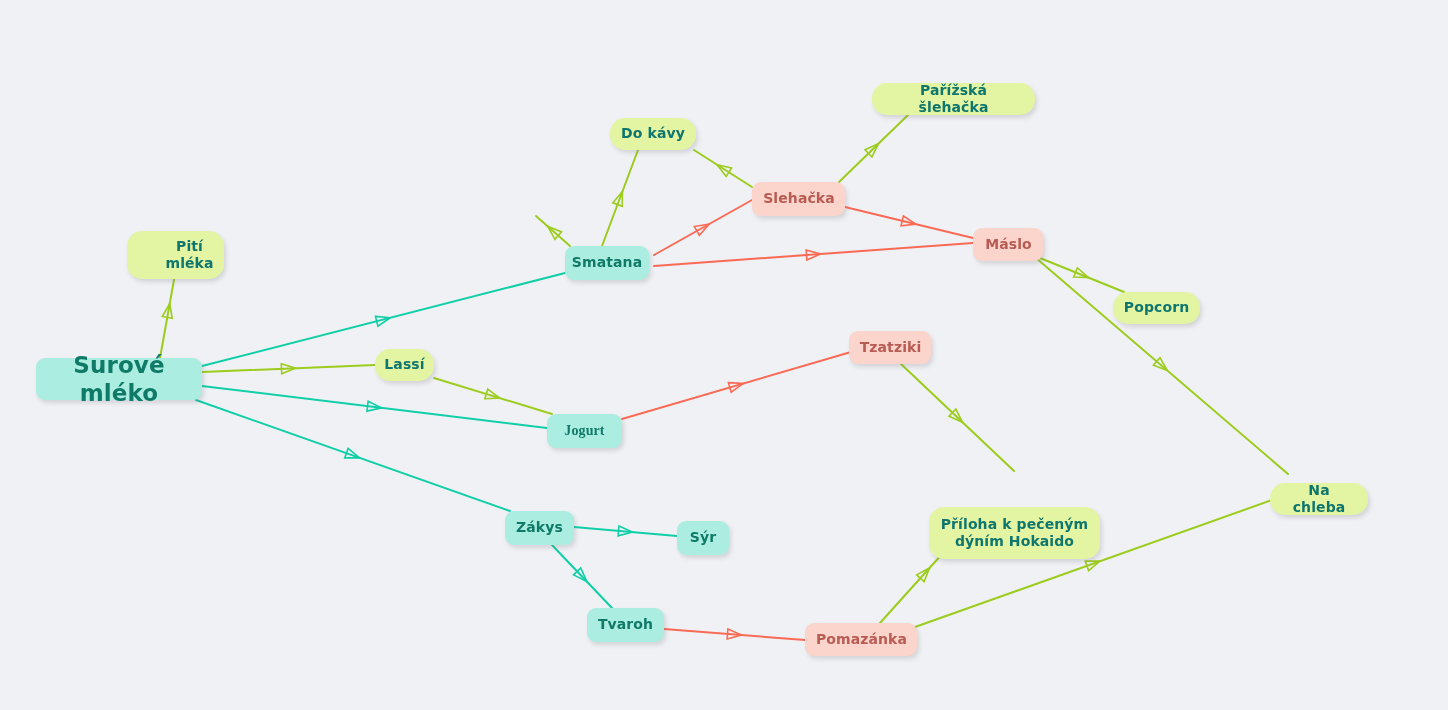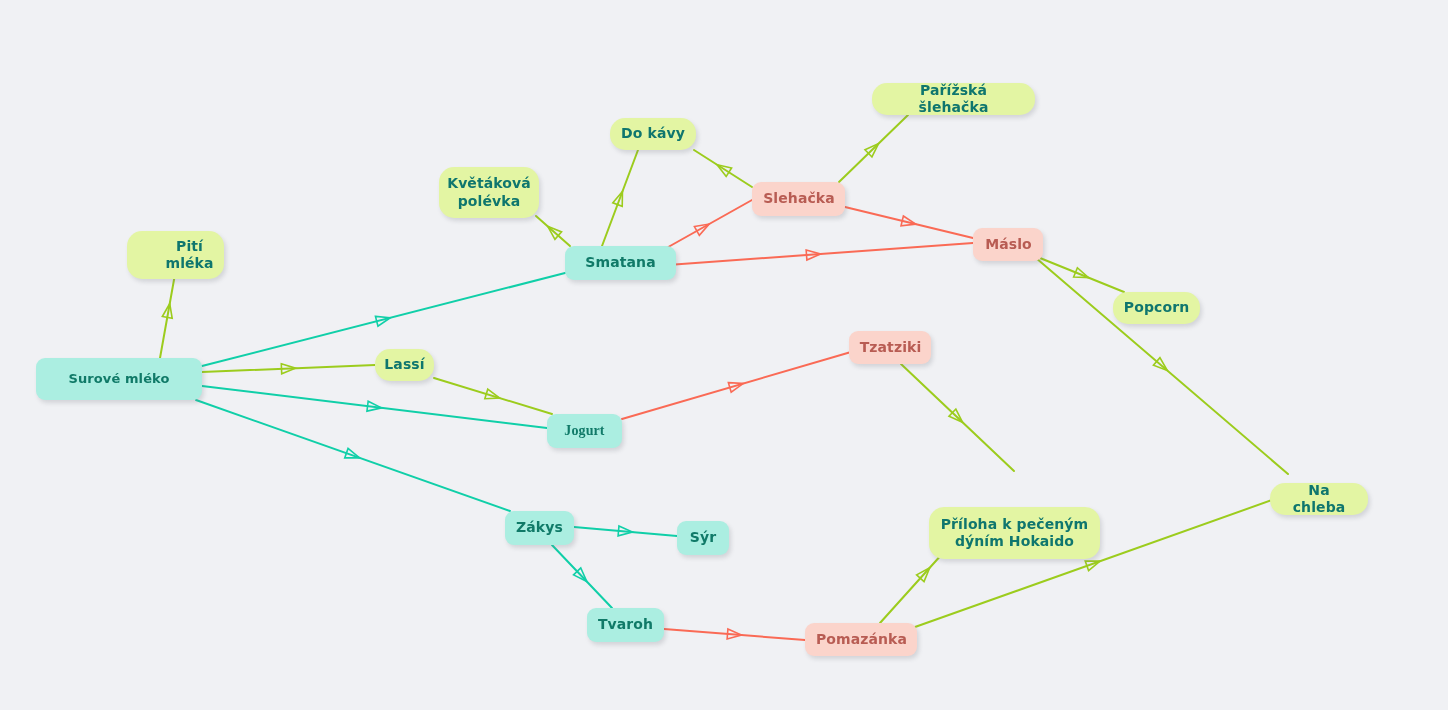--- a/index.html
+++ b/index.html
@@ -29,21 +29,21 @@
     font-weight:bold;
     line-height:1.22;
     white-space:pre-line;
     box-shadow:2px 3px 4px rgba(110,115,125,0.22);
     padding:5px 11px;
     letter-spacing:0.1px;
   }
   .node.teal{ background:#abeee1; color:#107a68; }
   .node.green{ background:#e3f5a3; color:#0f766e;border-radius:15px; }
   .node.pink{ background:#fbd4cb; color:#b85c53;padding-left:12px; }
-  .node.root{ font-size:13px; }
+  .node.root{ font-size:23px; }
   .node.std{ font-size:14px; }
 </style>
 </head>
 <body style="background: rgb(240, 241, 244);">
 
 <div id="canvas">
   <svg id="edges" width="1448" height="710" viewBox="0 0 1448 710">
       <g>
         <line x1="160" y1="358" x2="177" y2="263" stroke="#9ccc1d" stroke-width="2" stroke-linecap="round"></line>
         <polygon points="-7,-5 7,0 -7,5" fill="none" stroke="#9ccc1d" stroke-width="1.6" stroke-linejoin="miter" transform="translate(168.5,310.5) rotate(-79.85445556610367)"></polygon>
@@ -128,23 +128,21 @@
         <line x1="880" y1="623" x2="970" y2="523" stroke="#9ccc1d" stroke-width="2" stroke-linecap="round"></line>
         <polygon points="-7,-5 7,0 -7,5" fill="none" stroke="#9ccc1d" stroke-width="1.6" stroke-linejoin="miter" transform="translate(925,573) rotate(-48.012787504183336)"></polygon>
       </g>
       <g>
         <line x1="915" y1="627" x2="1272" y2="500" stroke="#9ccc1d" stroke-width="2" stroke-linecap="round"></line>
         <polygon points="-7,-5 7,0 -7,5" fill="none" stroke="#9ccc1d" stroke-width="1.6" stroke-linejoin="miter" transform="translate(1093.5,563.5) rotate(-19.58262394263679)"></polygon>
       </g>
     </svg>
 <div class="node teal root" style="left: 36px; top: 358px; width: 166px; height: 42px;">Surové mléko</div>
     <div class="node green std" style="left: 127px; top: 231px; width: 97px; height: 48px; padding-left: 39px;">Pití mléka</div>
-    <div class="node teal std" style="left: 565px; top: 246px; width: 111px; height: 34px;">Smatana</div>
-    <div class="node green std" style="left: 439px; top: 167px; width: 100px; height: 51px;">Květáková
-polévka</div>
+    <div class="node teal std" style="left: 565px; top: 246px; width: 84px; height: 34px;">Smatana</div>
     <div class="node green std" style="left: 610px; top: 118px; width: 86px; height: 32px;">Do kávy</div>
     <div class="node pink std" style="left: 752px; top: 182px; width: 93px; height: 34px;">Slehačka</div>
     <div class="node green std" style="left: 872px; top: 83px; width: 163px; height: 32px;">Pařížská šlehačka</div>
     <div class="node pink std" style="left: 973px; top: 228px; width: 70px; height: 33px;">Máslo</div>
     <div class="node green std" style="left: 1113px; top: 292px; width: 87px; height: 32px;">Popcorn</div>
     <div class="node green std" style="left: 1270px; top: 474px; width: 98px; height: 32px; margin-top: 9px;">Na chleba</div>
     <div class="node green std" style="left: 375px; top: 349px; width: 59px; height: 32px; text-align: right;">Lassí</div>
     <div class="node teal std" style="left: 547px; top: 414px; width: 75px; height: 34px; font-family: Liberation Serif, serif;">Jogurt</div>
     <div class="node pink std" style="left: 849px; top: 331px; width: 82px; height: 33px;">Tzatziki</div>
     <div class="node green std" style="left: 929px; top: 471px; width: 171px; height: 52px; margin-top: 36px;">Příloha k pečeným

